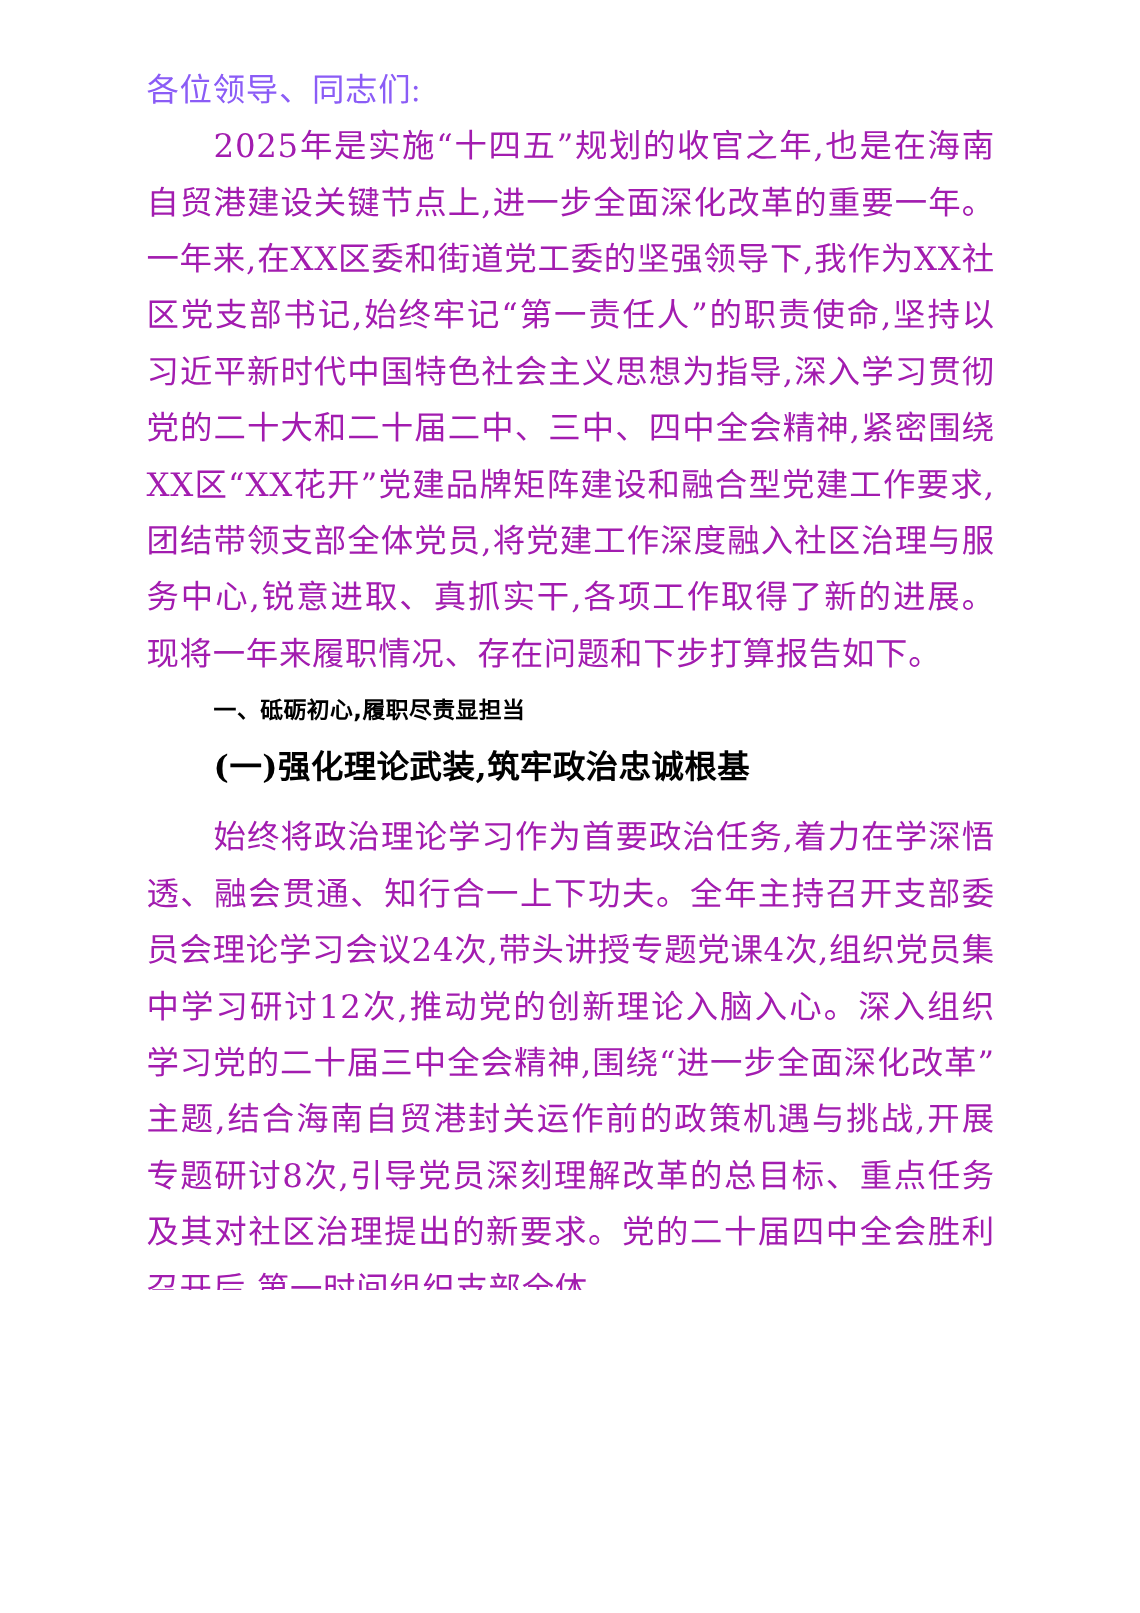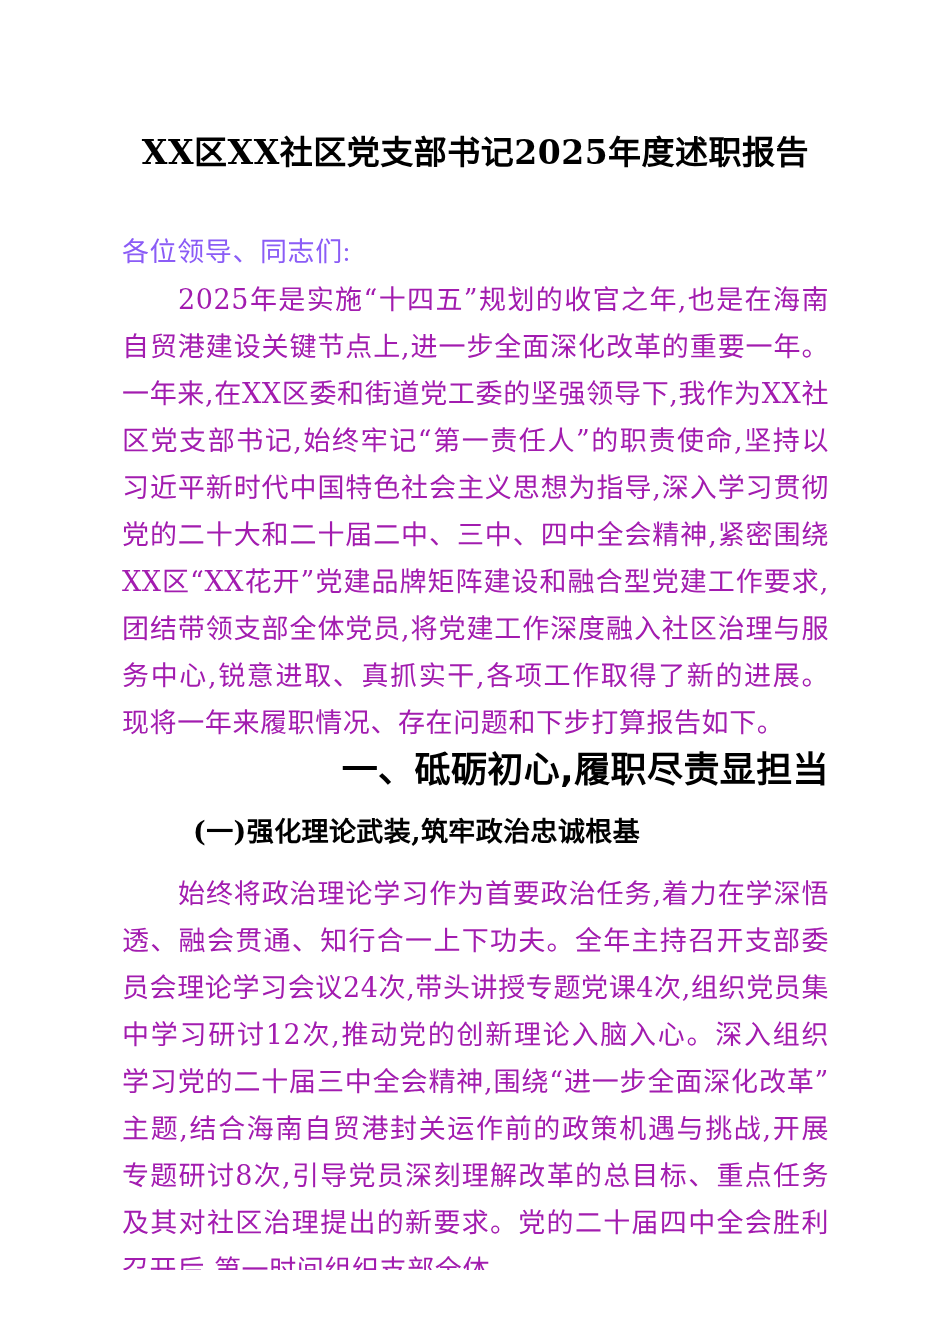--- a/index.html
+++ b/index.html
@@ -70,30 +70,29 @@
     text-indent: 56px;
     color: #a21caf;
     word-break: break-all;
   }
 
   
   .heading-1 {
     margin: 0;
     font-family: "DejaVu Sans", "Liberation Sans", sans-serif;
     font-weight: 700;
-    font-size: 36px;
+    font-size: 19px;
     line-height: 47px;
     letter-spacing: 0.4px;
     text-indent: 56px;
     color: #000;
-    text-align: right;
   }
 
   .heading-2 {
-    margin: 15px;
+    margin: 0;
     font-family: "DejaVu Serif", "Liberation Serif", serif;
     font-weight: 700;
     font-size: 27px;
     line-height: 47px;
     letter-spacing: 0.4px;
     text-indent: 56px;
     color: #000;
   }
 
   
@@ -102,21 +101,20 @@
     overflow: hidden;
     margin-top: 12px;
   }
 </style>
 </head>
 <body>
 
 <div class="page">
   <div class="content">
 
-    <h1 class="doc-title">XX区XX社区党支部书记2025年度述职报告</h1>
 
     <p class="salutation">各位领导、同志们:</p>
 
     <p class="body-para">2025年是实施“十四五”规划的收官之年,也是在海南自贸港建设关键节点上,进一步全面深化改革的重要一年。一年来,在XX区委和街道党工委的坚强领导下,我作为XX社区党支部书记,始终牢记“第一责任人”的职责使命,坚持以习近平新时代中国特色社会主义思想为指导,深入学习贯彻党的二十大和二十届二中、三中、四中全会精神,紧密围绕XX区“XX花开”党建品牌矩阵建设和融合型党建工作要求,团结带领支部全体党员,将党建工作深度融入社区治理与服务中心,锐意进取、真抓实干,各项工作取得了新的进展。现将一年来履职情况、存在问题和下步打算报告如下。</p>
 
     <h2 class="heading-1">一、砥砺初心,履职尽责显担当</h2>
 
     <h3 class="heading-2">(一)强化理论武装,筑牢政治忠诚根基</h3>
 
     <p class="body-para clipped">始终将政治理论学习作为首要政治任务,着力在学深悟透、融会贯通、知行合一上下功夫。全年主持召开支部委员会理论学习会议24次,带头讲授专题党课4次,组织党员集中学习研讨12次,推动党的创新理论入脑入心。深入组织学习党的二十届三中全会精神,围绕“进一步全面深化改革”主题,结合海南自贸港封关运作前的政策机遇与挑战,开展专题研讨8次,引导党员深刻理解改革的总目标、重点任务及其对社区治理提出的新要求。党的二十届四中全会胜利召开后,第一时间组织支部全体</p>

